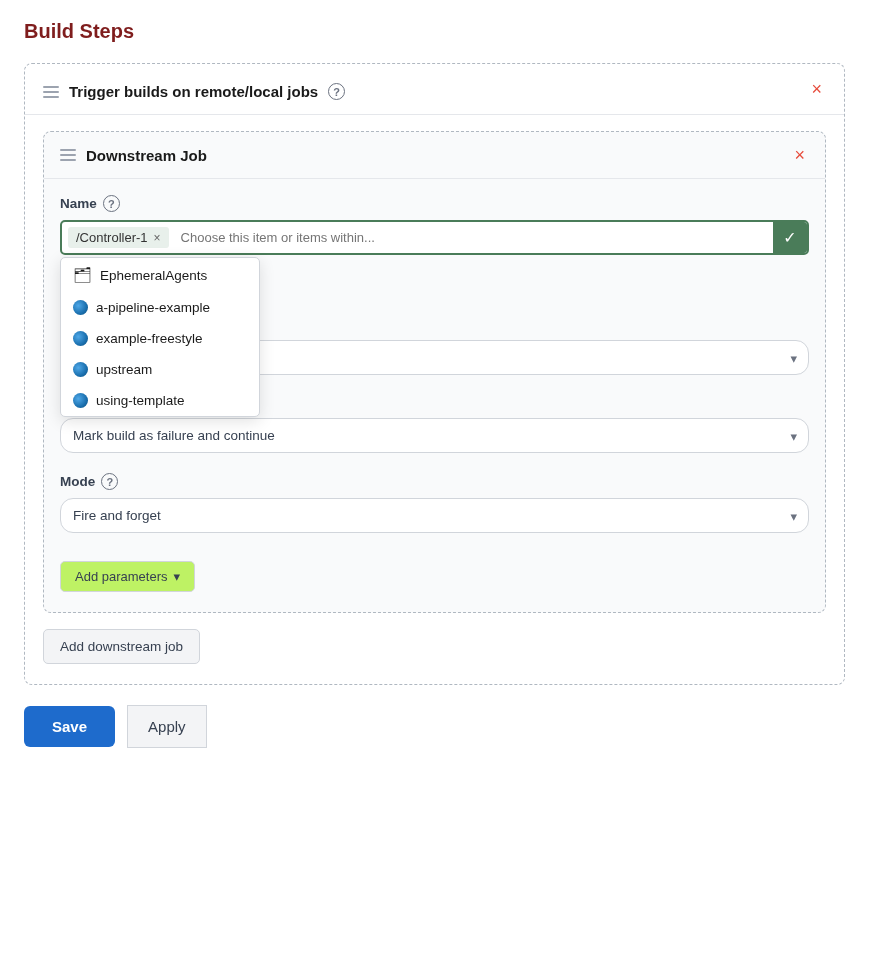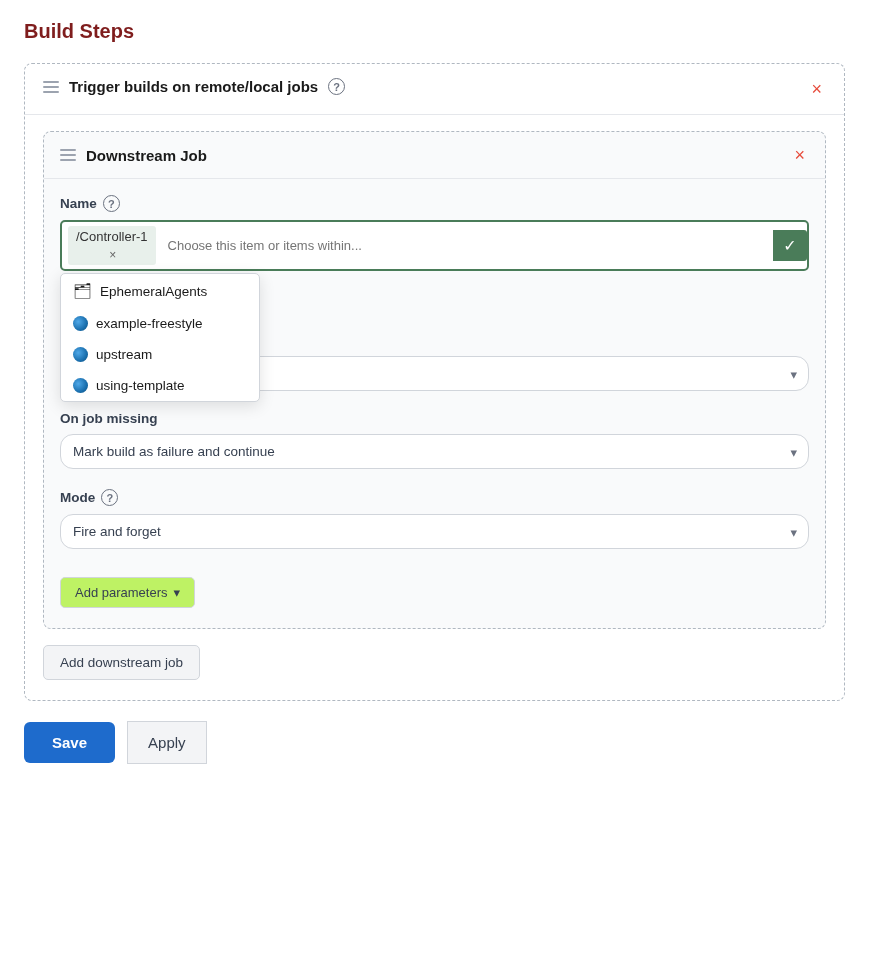--- a/index.html
+++ b/index.html
@@ -19,21 +19,21 @@
       color: #7f1d1d;
     }
     .outer-card {
       border: 1.5px dashed #b0b8c1;
       border-radius: 8px;
       padding: 0;
       background: #fff;
     }
     .outer-card-header {
       display: flex;
-      align-items: flex-start;
+      align-items: flex-end;
       justify-content: space-between;
       padding: 14px 18px;
       border-bottom: 1px solid #e5e7eb;
     }
     .outer-card-header-left {
       display: flex;
       align-items: center;
       gap: 10px;
     }
     .drag-handle {
@@ -127,21 +127,20 @@
       display: inline-flex;
       align-items: center;
       gap: 4px;
       background: #e8f0eb;
       border-radius: 3px;
       padding: 3px 8px;
       margin: 4px 4px 4px 6px;
       font-size: 13px;
       color: #333;
       white-space: nowrap;
-      flex-direction: column;
     }
     .tag-pill .tag-close {
       cursor: pointer;
       color: #666;
       font-size: 12px;
       margin-left: 2px;
     }
     .name-text-input {
       flex: 1;
       border: none;
@@ -330,20 +329,24 @@
             </div>
           </div>
 
           <div class="dropdown-menu">
             <div class="dropdown-menu-item">
               <span class="folder-icon">🗂</span>
               <span>EphemeralAgents</span>
             </div>
             <div class="dropdown-menu-item">
               <span class="globe-icon"></span>
+              <span>a-pipeline-example</span>
+            </div>
+            <div class="dropdown-menu-item">
+              <span class="globe-icon"></span>
               <span>example-freestyle</span>
             </div>
             <div class="dropdown-menu-item">
               <span class="globe-icon"></span>
               <span>upstream</span>
             </div>
             <div class="dropdown-menu-item">
               <span class="globe-icon"></span>
               <span>using-template</span>
             </div>

